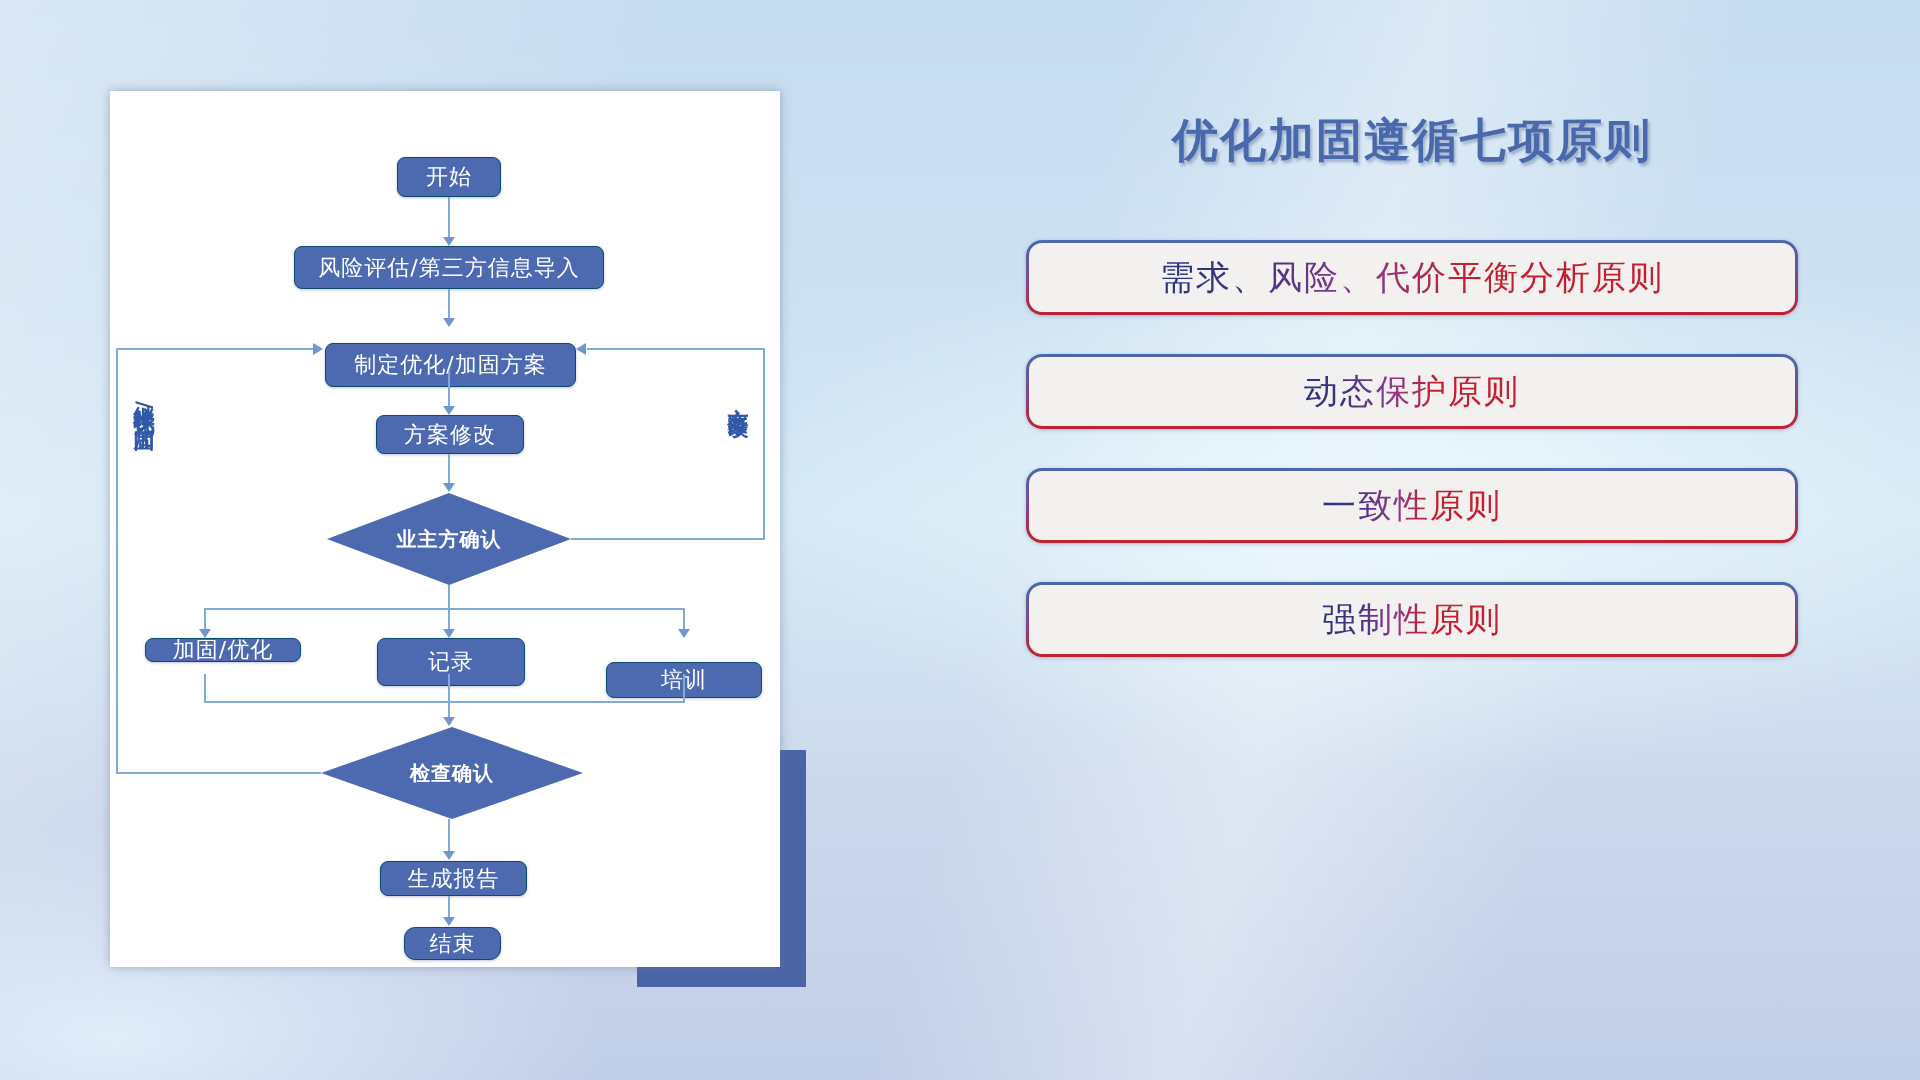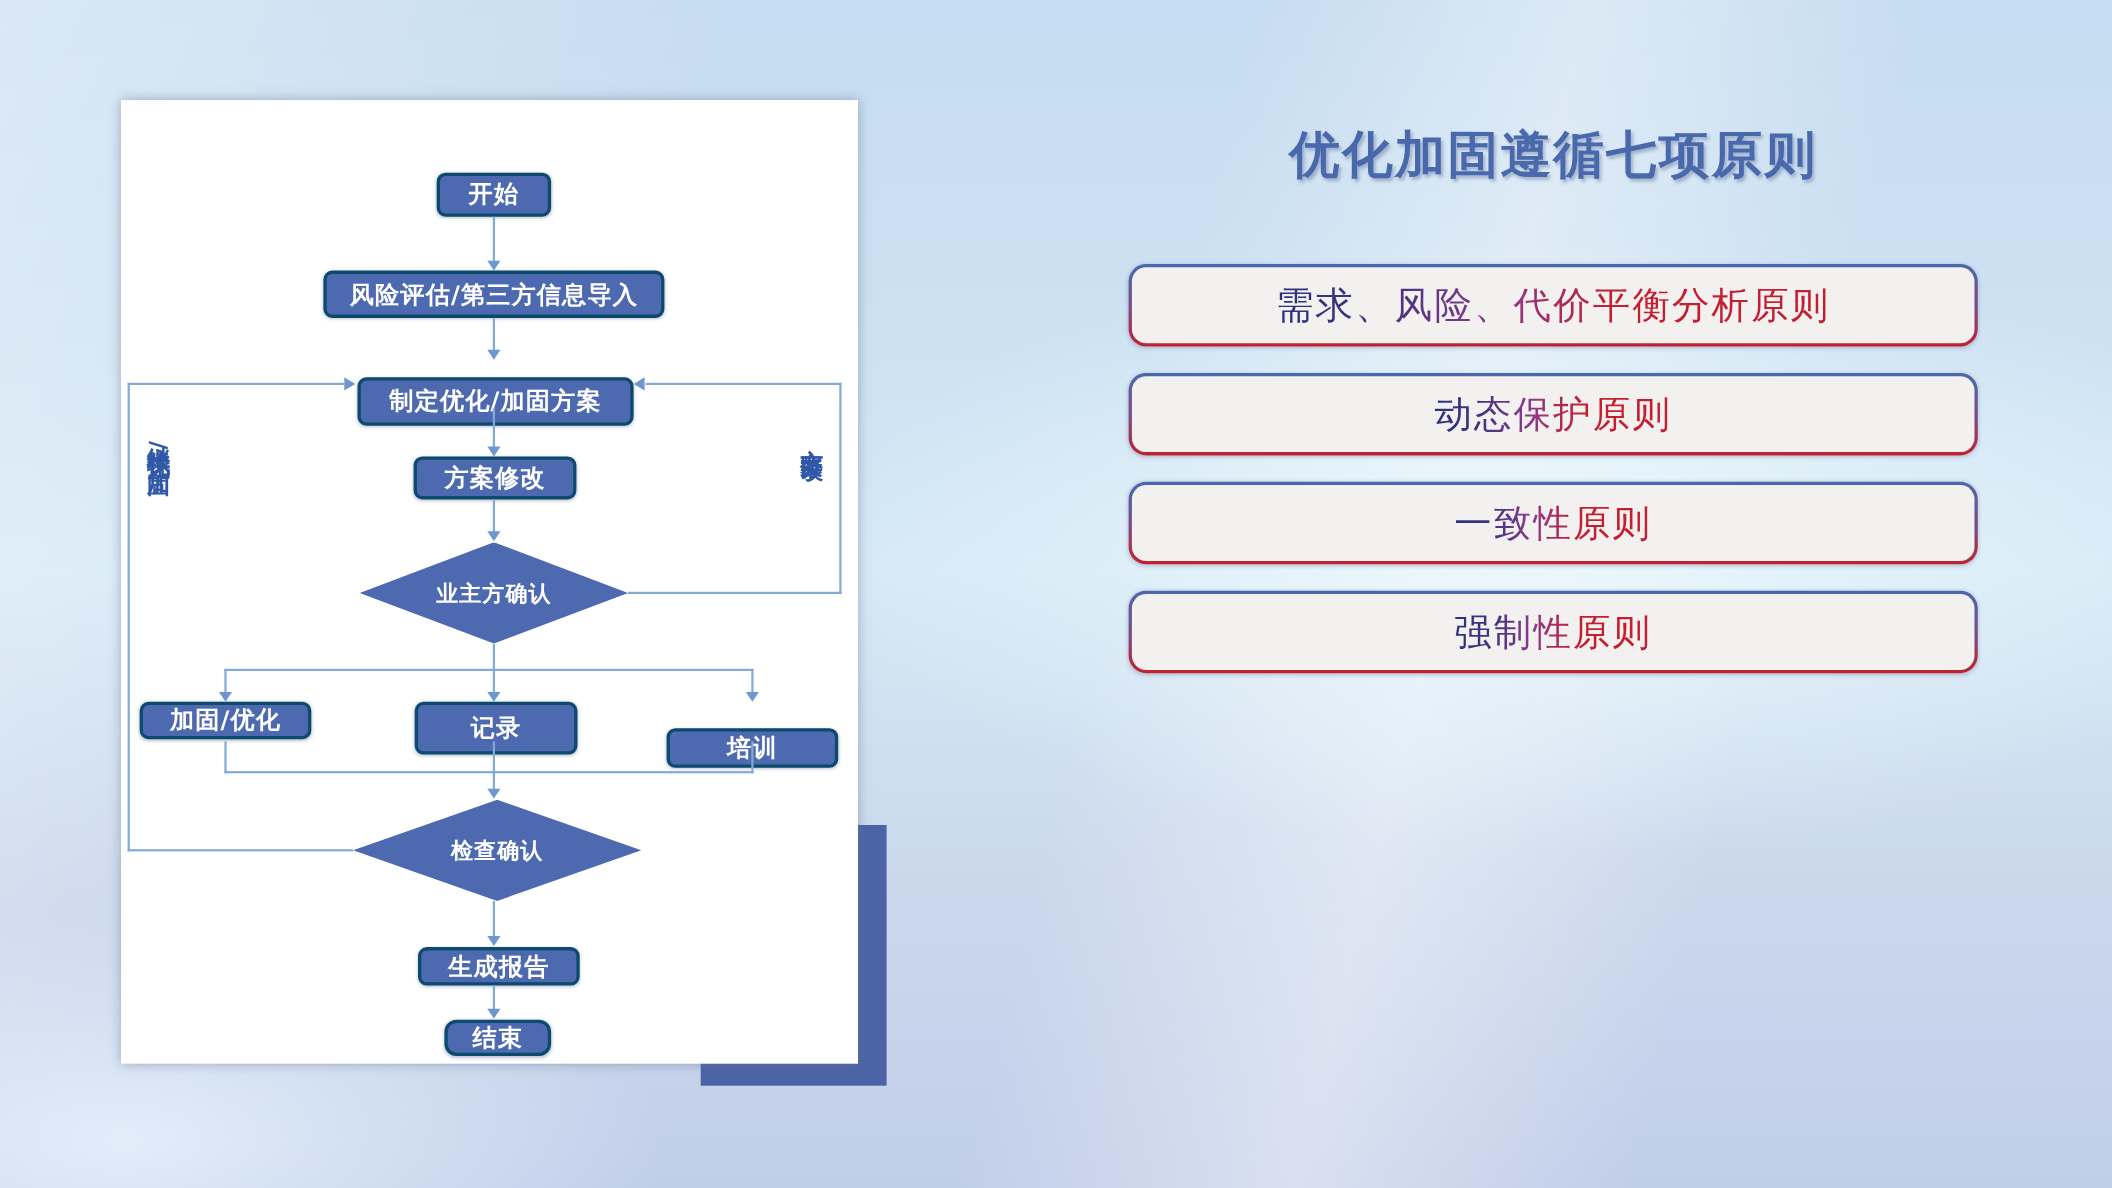--- a/index.html
+++ b/index.html
@@ -16,22 +16,22 @@
   }
   .stage { position:absolute; inset:0; }
 
   
   .navy-block { position:absolute; left:637px; top:750px; width:169px; height:237px;
     background:#4a64a5; }
   .card { position:absolute; left:110px; top:91px; width:670px; height:876px;
     background:#ffffff; box-shadow:0 0 10px rgba(108,120,148,0.55); }
 
   
-  .node { position:absolute; background:#4d6ab0; border:3px solid #0c4a6e; border-radius:8px;
-    color:#ffffff; font-weight:bold; font-size:22px; letter-spacing:1px;
+  .node { position:absolute; background:#4d6ab0; border:1px solid #0c4a6e; border-radius:8px;
+    color:#ffffff; font-weight:normal; font-size:22px; letter-spacing:1px;
     display:flex; align-items:center; justify-content:center;
     box-shadow:0 1px 3px rgba(62,82,130,0.35); white-space:nowrap; }
   .diamond { position:absolute; background:#4d6ab0;
     clip-path:polygon(50% 0, 100% 50%, 50% 100%, 0 50%);
     color:#ffffff; font-weight:bold; font-size:20px; letter-spacing:1px;
     display:flex; align-items:center; justify-content:center; }
 
   
   .vl { position:absolute; width:2px; background:#82aad9; }
   .hl { position:absolute; height:2px; background:#82aad9; }
@@ -49,21 +49,21 @@
 
   .vlabel { position:absolute; writing-mode:vertical-rl; color:#3158a8; font-weight:bold;
     font-size:21px; letter-spacing:3px; line-height:1.1; }
 
   
   .panel { position:absolute; left:1026px; top:0; width:772px; }
   .panel-title { position:absolute; left:0; top:110px; width:100%; text-align:center;
     font-size:46px; font-weight:bold; color:#4a69ad; letter-spacing:2px;
     text-shadow:2px 3px 3px rgba(58,80,130,0.35); white-space:nowrap; }
   .pills { position:absolute; left:0; top:240px; width:100%; }
-  .pill { width:100%; height:75px; margin-bottom:24px; padding:3px; border-radius:16px;
+  .pill { width:100%; height:75px; margin-bottom:39px; padding:3px; border-radius:16px;
     background:linear-gradient(180deg, #4a68ae 0%, #7c4a83 55%, #c2202e 100%);
     box-shadow:0 1px 4px rgba(70,80,125,0.3); }
   .pill-inner { width:100%; height:100%; border-radius:13px; background:#f2f1ef;
     display:flex; align-items:center; justify-content:center; }
   .pill-text { font-size:34px; letter-spacing:2px; white-space:nowrap;
     background:linear-gradient(90deg, #27337f 0%, #45337f 20%, #8c3a8c 40%, #c41e31 62%, #c41e31 100%);
     -webkit-background-clip:text; background-clip:text; color:transparent; }
 </style>
 </head>
 <body>
@@ -72,21 +72,21 @@
 
   <div class="navy-block"></div>
 
   <div class="card">
 
     <div class="node" style="left:287px; top:66px; width:104px; height:40px;">开始</div>
     <div class="node" style="left:184px; top:155px; width:310px; height:43px;">风险评估/第三方信息导入</div>
     <div class="node" style="left:215px; top:236px; width:251px; height:44px;margin-top:16px;">制定优化/加固方案</div>
     <div class="node" style="left:266px; top:324px; width:148px; height:39px;">方案修改</div>
     <div class="diamond" style="left:217px; top:402px; width:244px; height:92px;">业主方确认</div>
-    <div class="node" style="left:17px; top:547px; width:156px; height:34px;">加固/优化</div>
+    <div class="node" style="left:35px; top:547px; width:156px; height:24px;">加固/优化</div>
     <div class="node" style="left:267px; top:547px; width:148px; height:48px;">记录</div>
     <div class="node" style="left:496px; top:547px; width:156px; height:36px;margin-top:24px;">培训</div>
     <div class="diamond" style="left:211px; top:636px; width:262px; height:92px;">检查确认</div>
     <div class="node" style="left:270px; top:770px; width:147px; height:35px;">生成报告</div>
     <div class="node" style="left:294px; top:836px; width:97px; height:33px;border-radius:11px;">结束</div>
 
     <div class="vl" style="left:338px; top:106px; height:42px;"></div>
     <div class="a-down" style="left:333px; top:146px;"></div>
 
     <div class="vl" style="left:338px; top:198px; height:30px;"></div>

